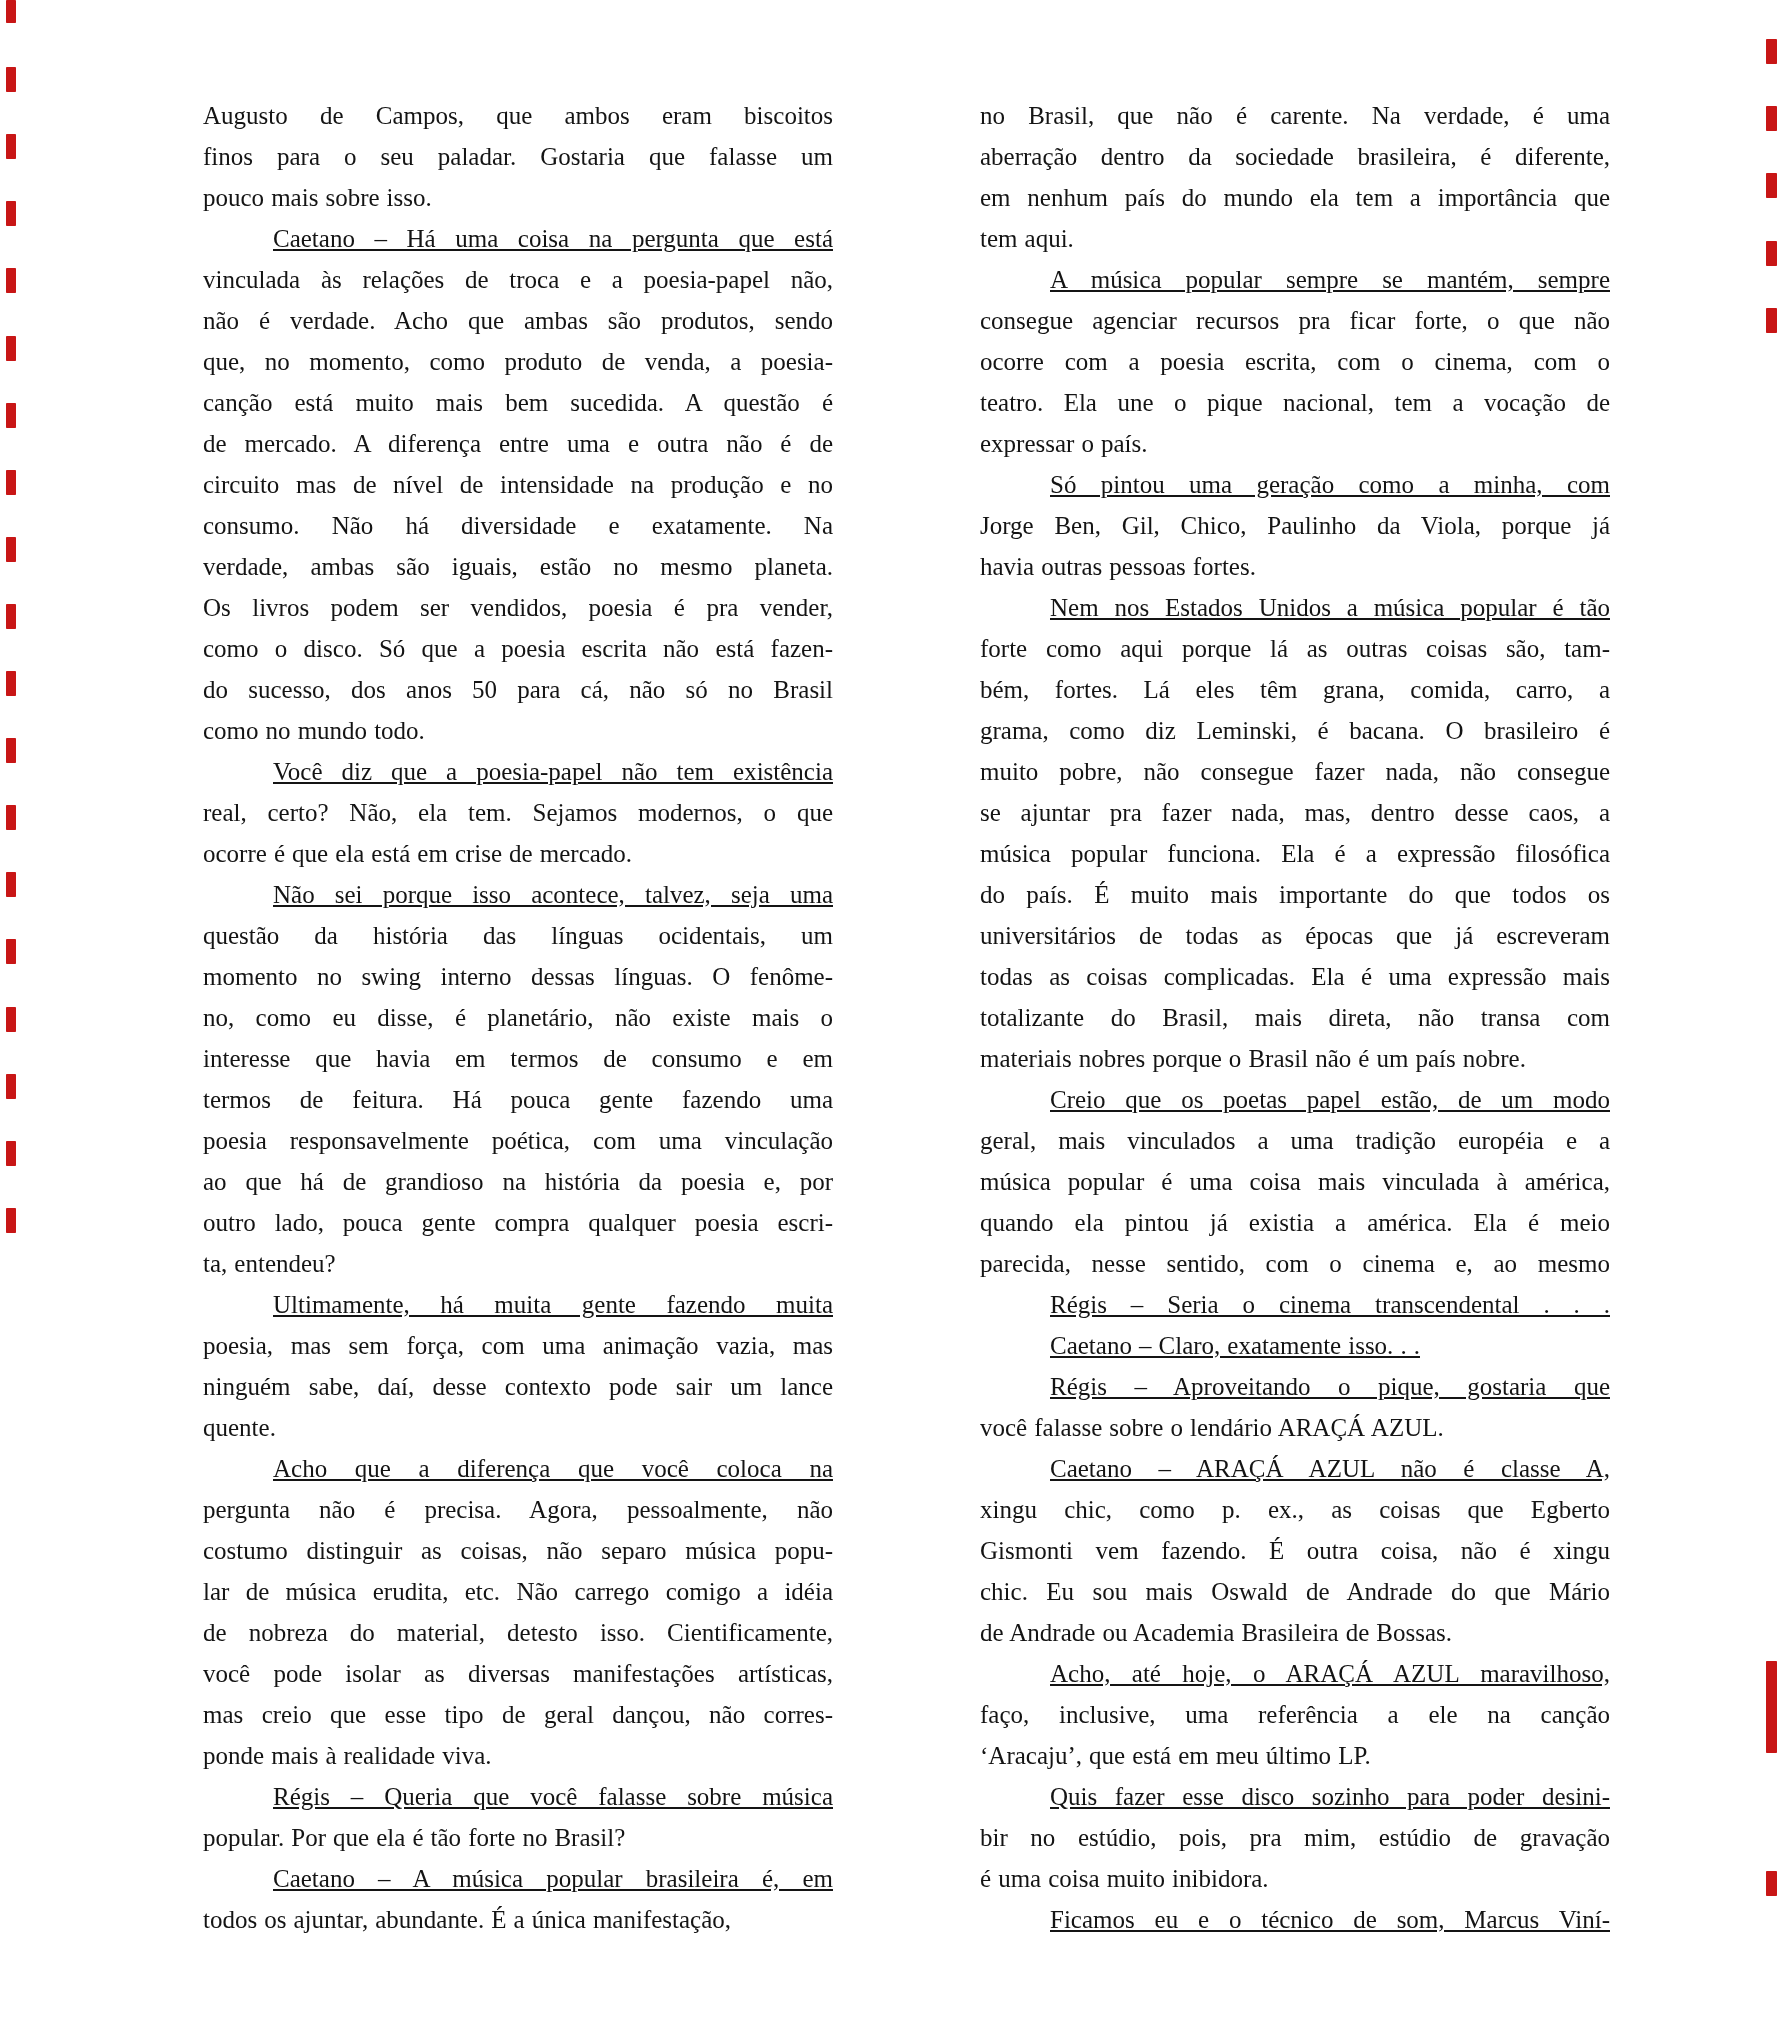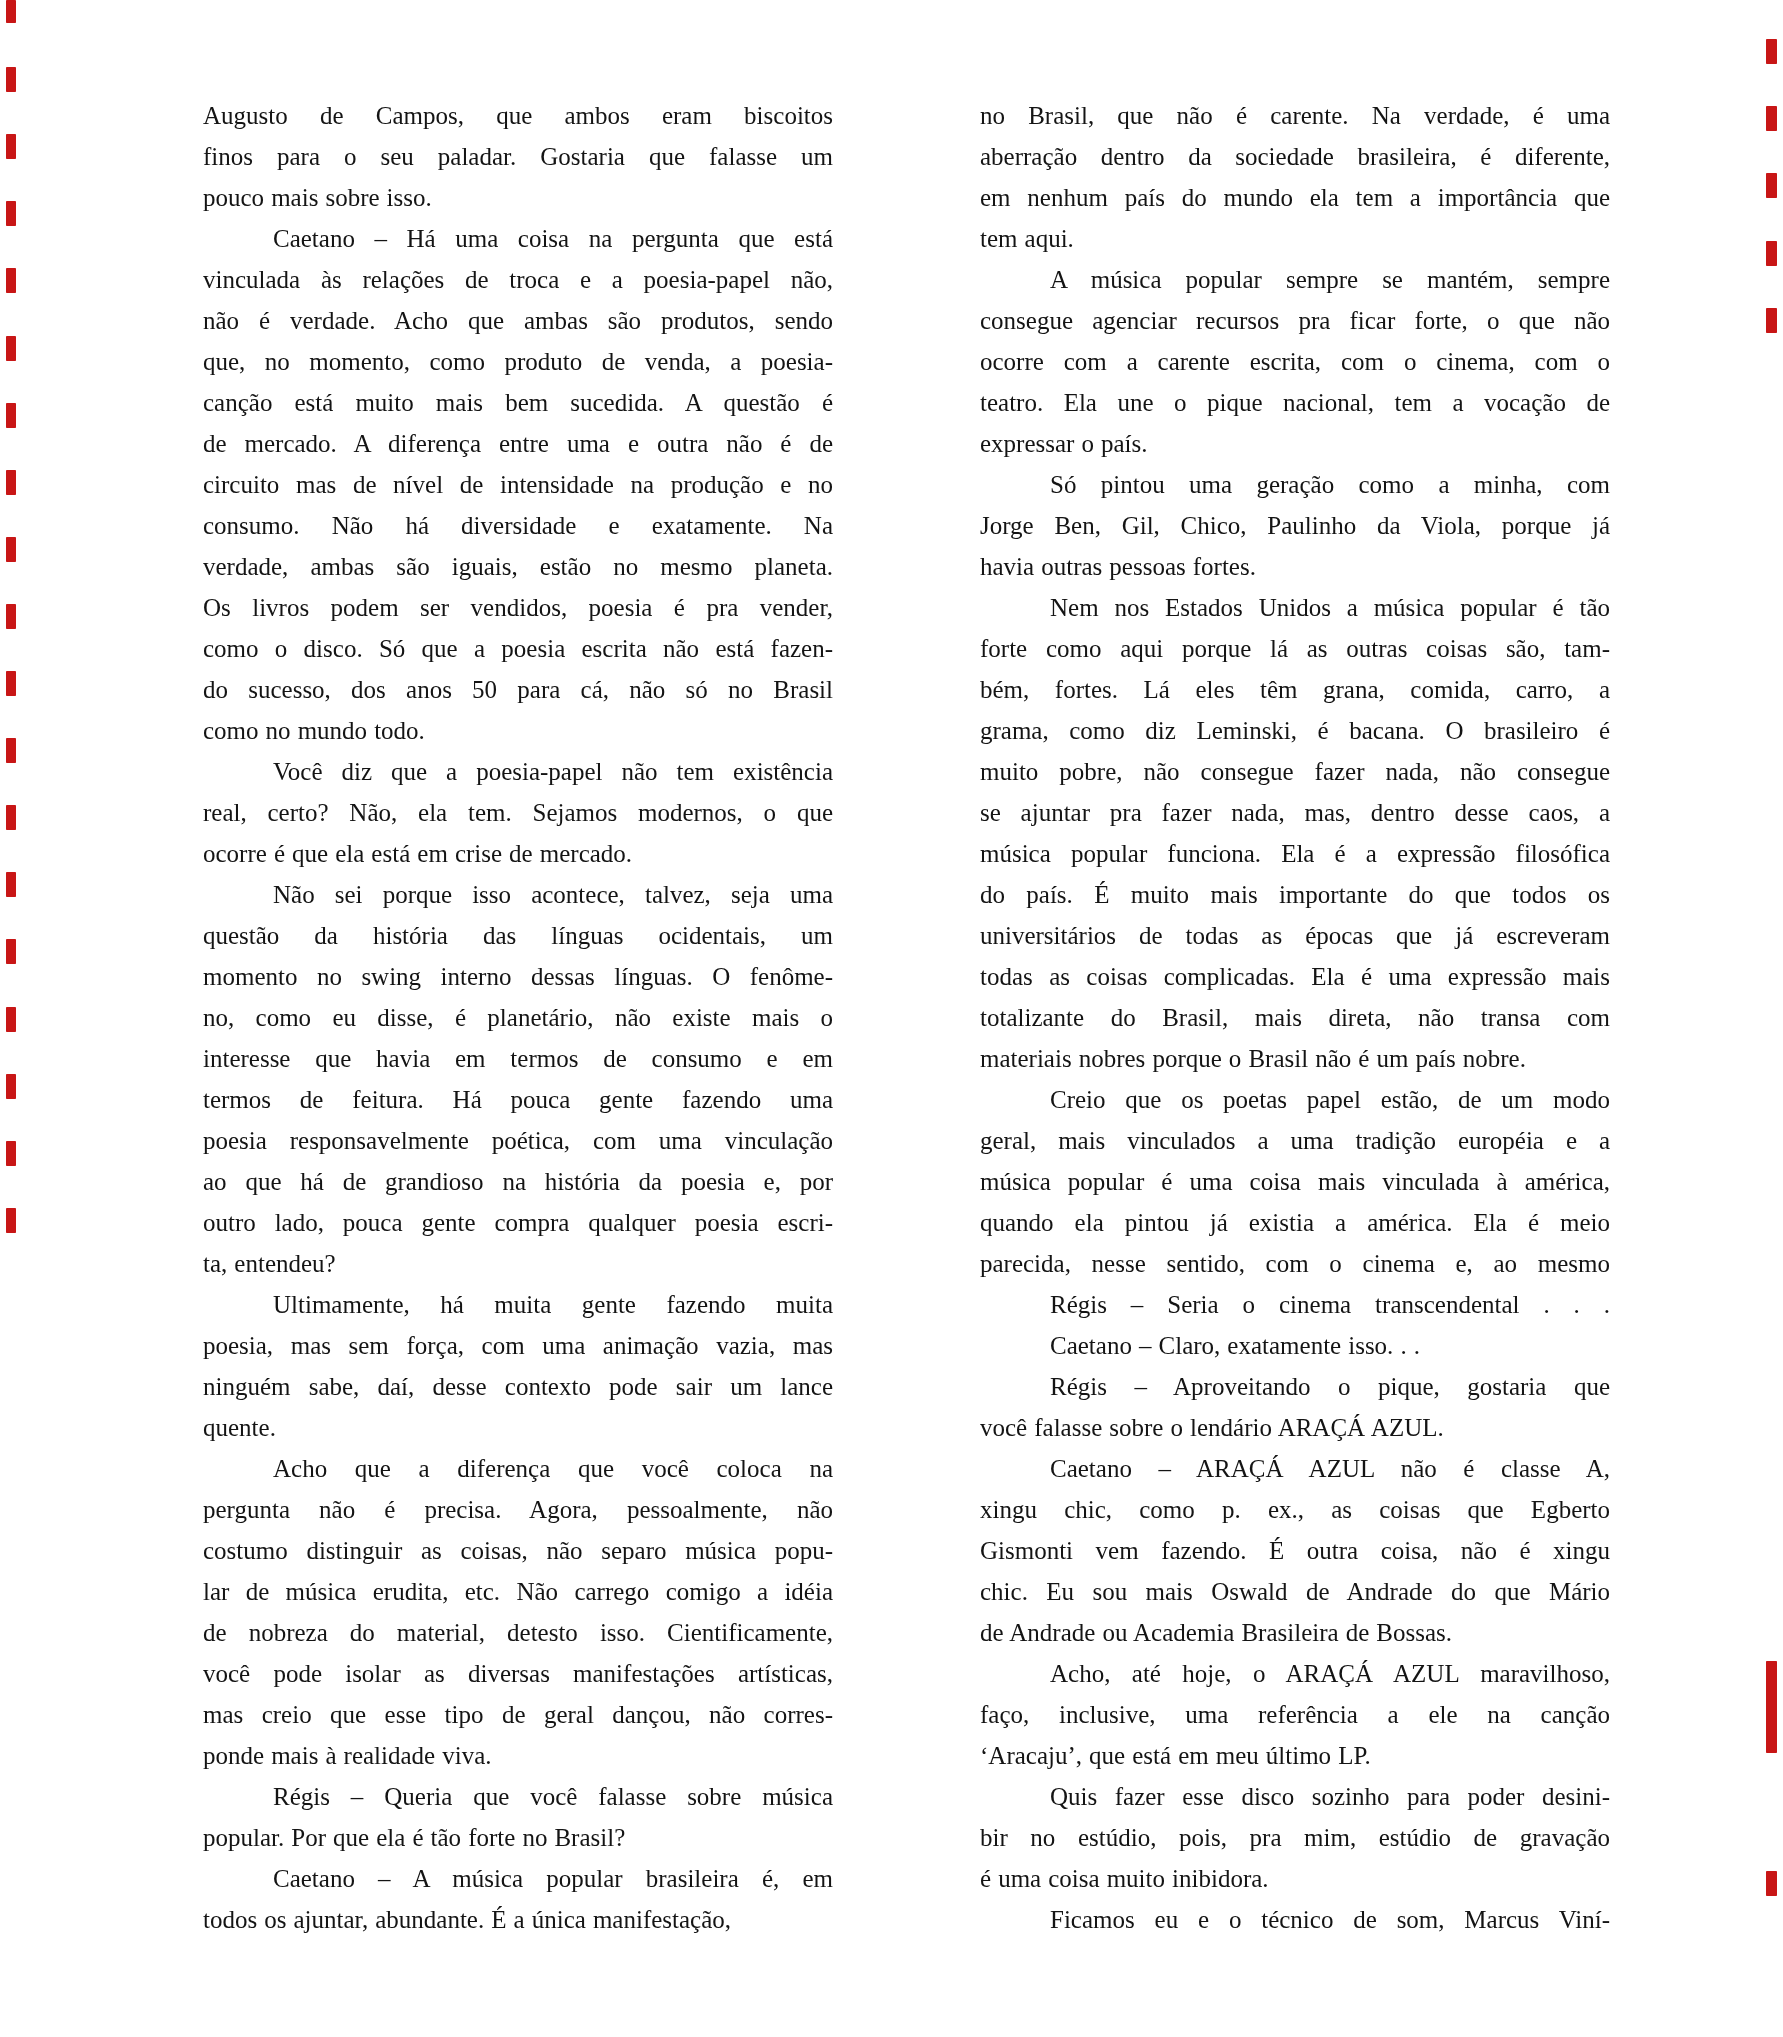--- a/index.html
+++ b/index.html
@@ -28,21 +28,21 @@
     padding:0;
     font-size:25px;
     line-height:41px;
     height:41px;
     overflow:hidden;
     text-align:justify;
     text-align-last:justify;
     word-spacing:0.8px;
   }
   .line.end{text-align-last:left;}
-  .line.ind{text-indent:70px;}
+  .line.ind{text-indent:70px;text-decoration:underline;}
 </style>
 </head>
 <body>
 
 <div class="page">
 
   <div class="marks marks-left">
 
   <div class="mark" style="top: 0px; height: 23px; background: rgb(200, 22, 22);"></div>
       <div class="mark" style="top: 67px; height: 24.5px; background: rgb(200, 22, 22);"></div>
@@ -127,21 +127,21 @@
     </div>
 
   <div class="column column-right">
 
   <p class="line">no Brasil, que não é carente. Na verdade, é uma</p>
       <p class="line">aberração dentro da sociedade brasileira, é diferente,</p>
       <p class="line">em nenhum país do mundo ela tem a importância que</p>
       <p class="line end">tem aqui.</p>
       <p class="line ind">A música popular sempre se mantém, sempre</p>
       <p class="line">consegue agenciar recursos pra ficar forte, o que não</p>
-      <p class="line">ocorre com a carente escrita, com o cinema, com o</p>
+      <p class="line">ocorre com a poesia escrita, com o cinema, com o</p>
       <p class="line">teatro. Ela une o pique nacional, tem a vocação de</p>
       <p class="line end">expressar o país.</p>
       <p class="line ind">Só pintou uma geração como a minha, com</p>
       <p class="line">Jorge Ben, Gil, Chico, Paulinho da Viola, porque já</p>
       <p class="line end">havia outras pessoas fortes.</p>
       <p class="line ind">Nem nos Estados Unidos a música popular é tão</p>
       <p class="line">forte como aqui porque lá as outras coisas são, tam-</p>
       <p class="line">bém, fortes. Lá eles têm grana, comida, carro, a</p>
       <p class="line">grama, como diz Leminski, é bacana. O brasileiro é</p>
       <p class="line">muito pobre, não consegue fazer nada, não consegue</p>

